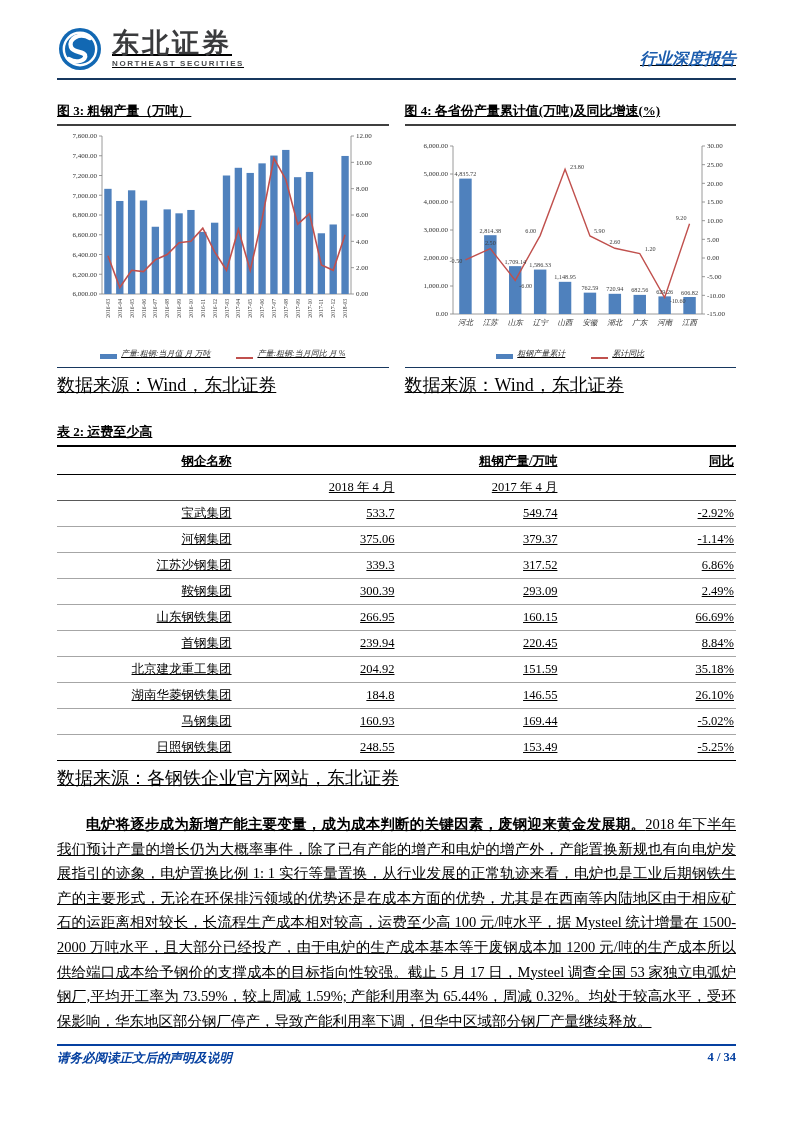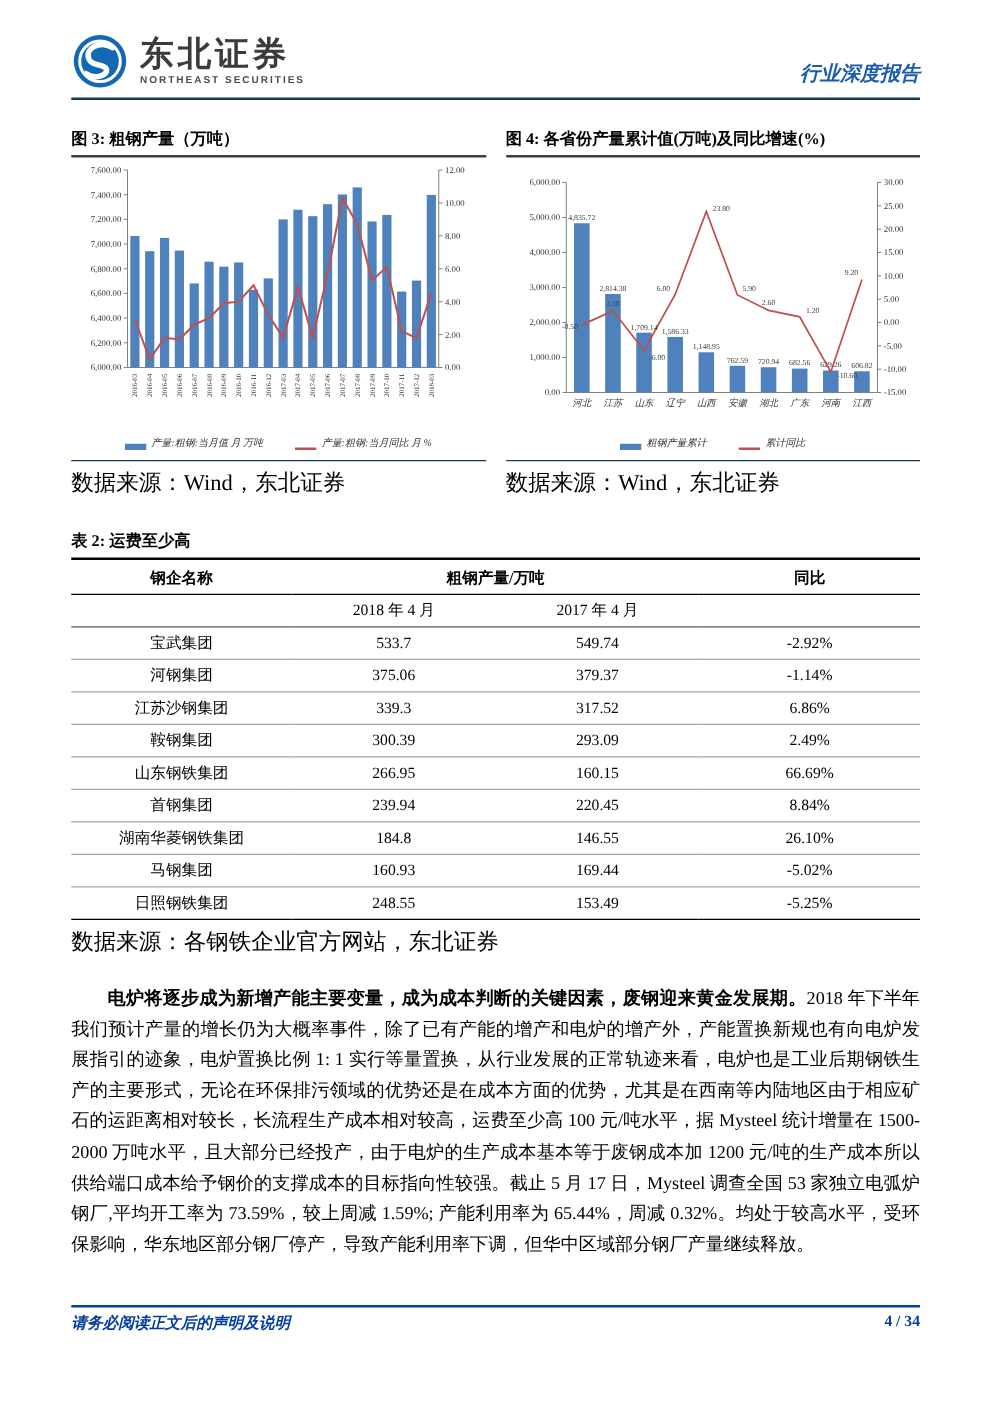--- a/index.html
+++ b/index.html
@@ -1,21 +1,21 @@
 <!DOCTYPE html>
 <html><head>
 <meta charset="utf-8">
 <style>
   html,body{margin:0;padding:0;}
   body{
     width:793px;height:1122px;position:relative;background:#ffffff;
     font-family:"Liberation Serif",serif;color:#000;
     -webkit-font-smoothing:antialiased;overflow:hidden;
   }
-  .page{position:absolute;left:0;top:0;width:793px;height:964px;}
+  .page{position:absolute;left:0;top:0;width:793px;height:964px;text-decoration:underline;}
   .inner{padding:0 57px;}
 
   
   .hdr{display:flex;justify-content:space-between;align-items:flex-end;
        padding:26px 0 6px 0;border-bottom:2.5px solid #17375E;}
   .brand{display:flex;align-items:center;gap:9px;}
   .brand-txt .cn{font-family:"Liberation Sans",sans-serif;font-weight:bold;
        font-size:27px;color:#3a3b3d;letter-spacing:3px;line-height:26px;}
   .brand-txt .en{font-family:"Liberation Sans",sans-serif;font-weight:bold;
        font-size:8px;color:#4a4c4f;letter-spacing:1.6px;margin-top:3px;}
@@ -33,21 +33,21 @@
   .legend .item{display:flex;align-items:flex-end;gap:4px;white-space:nowrap;}
   .sw-bar{width:17px;height:5px;background:#4F81BD;display:inline-block;}
   .sw-line{width:17px;height:2px;background:#C0504D;display:inline-block;}
   .fig-src,.tbl-src{font-size:18px;color:#000;margin-top:5px;}
 
   
   .tbl-sec{margin-top:26px;}
   .tbl-title{font-weight:bold;font-size:13px;border-bottom:2.5px solid #000;
        padding-bottom:4px;}
   table.data{width:100%;border-collapse:collapse;font-size:12.5px;}
-  table.data th,table.data td{padding:4px 2px;text-align:center;font-weight:normal;}
+  table.data th,table.data td{padding:4px 2px;text-align:right;font-weight:normal;}
   table.data tr.h1 th{font-weight:bold;border-bottom:1.5px solid #000;padding-top:6px;}
   table.data tr.h2 td{border-bottom:1.2px solid #595959;}
   table.data tbody tr td{border-bottom:1px solid #a6a6a6;height:17px;}
   table.data tbody tr:last-child td{border-bottom:1.5px solid #000;}
 
   
   .bodytext{margin-top:22px;font-size:14.5px;line-height:24.6px;
        text-align:justify;text-indent:2em;}
   .bodytext b{letter-spacing:.2px;}
 
@@ -333,20 +333,26 @@
               <td>160.15</td>
               <td>66.69%</td>
             </tr>
             <tr>
               <td>首钢集团</td>
               <td>239.94</td>
               <td>220.45</td>
               <td>8.84%</td>
             </tr>
             <tr>
+              <td>北京建龙重工集团</td>
+              <td>204.92</td>
+              <td>151.59</td>
+              <td>35.18%</td>
+            </tr>
+            <tr>
               <td>湖南华菱钢铁集团</td>
               <td>184.8</td>
               <td>146.55</td>
               <td>26.10%</td>
             </tr>
             <tr>
               <td>马钢集团</td>
               <td>160.93</td>
               <td>169.44</td>
               <td>-5.02%</td>

